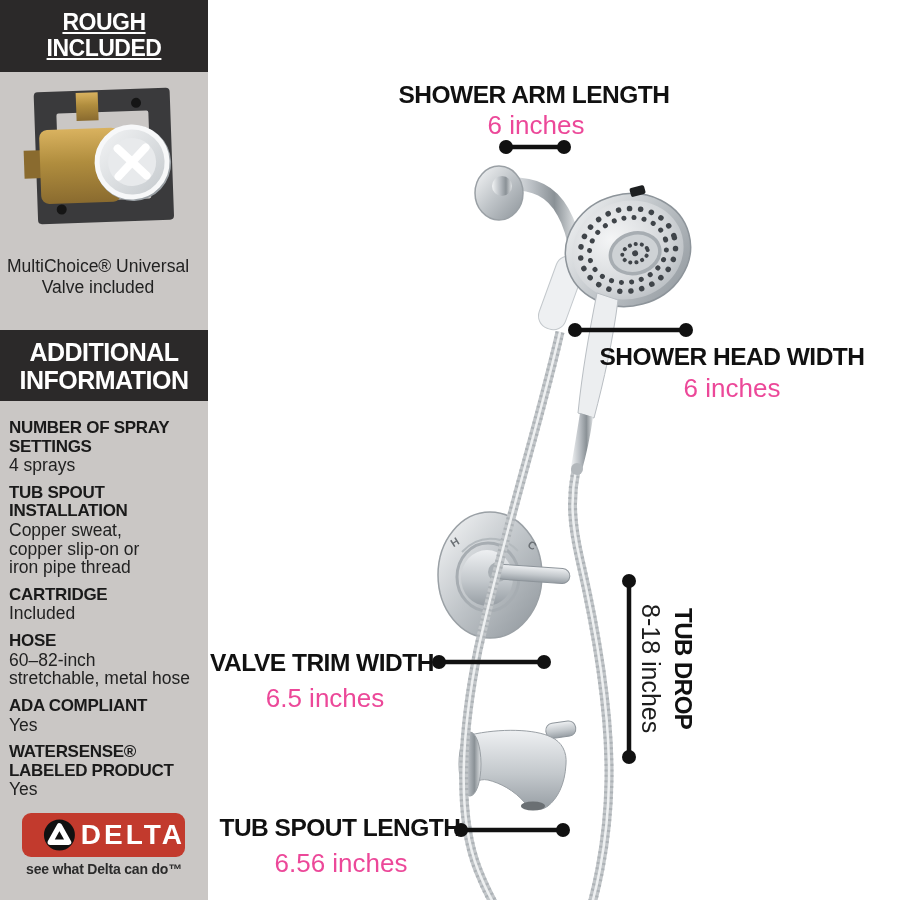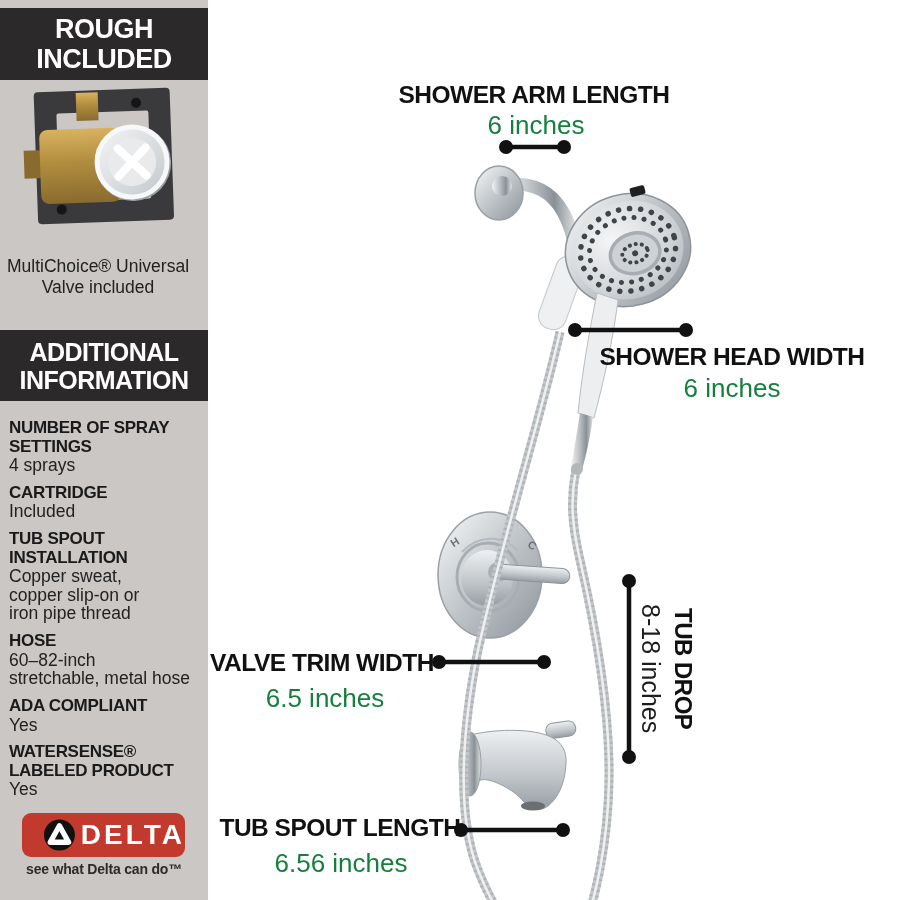--- a/index.html
+++ b/index.html
@@ -4,21 +4,21 @@
 <style>
   html,body{margin:0;padding:0;background:#fff;}
   #app{position:relative;width:900px;height:900px;background:#ffffff;overflow:hidden;
        font-family:"Liberation Sans","DejaVu Sans",sans-serif;color:#1a1a1a;}
 
   
   .sidebar{position:absolute;left:0;top:0;width:208px;height:900px;background:#cac7c5;}
   .blk-header{position:absolute;left:0;width:208px;background:#2b2929;color:#fff;
       display:flex;align-items:center;justify-content:center;text-align:center;
       font-weight:bold;line-height:1.12;letter-spacing:-0.5px;white-space:pre-line;}
-  .rough-hd{top:8px;height:72px;font-size:27px;}
+  .rough-hd{top:0;height:72px;font-size:23px;text-decoration:underline;}
   .addl-hd{top:330px;height:71px;font-size:25px;}
   .valve-img{position:absolute;left:20px;top:80px;}
   .caption{position:absolute;left:0;top:256px;width:196px;text-align:center;
       font-size:17.5px;line-height:1.2;color:#222;white-space:pre-line;}
   .specs{position:absolute;left:9px;top:419px;width:190px;text-align:left;}
   .spec{margin-bottom:9px;}
   .spec .lbl{font-weight:bold;font-size:17px;line-height:1.09;letter-spacing:-0.3px;white-space:pre-line;}
   .spec .val{font-size:17.5px;line-height:1.07;white-space:pre-line;color:#222;}
   .delta-logo{position:absolute;left:22px;top:813px;width:163px;height:44px;background:#c23a2d;
       border-radius:9px;display:flex;align-items:center;padding-left:20px;box-sizing:border-box;}
@@ -26,21 +26,21 @@
   .tagline{position:absolute;left:0;top:861px;width:208px;text-align:center;
       font-weight:bold;font-size:14px;letter-spacing:-0.2px;color:#2b2b2b;}
 
   
   .dim-header{position:absolute;left:207px;top:0;width:693px;height:72px;background:#0c0c0c;
       color:#fff;display:flex;align-items:center;justify-content:center;
       font-size:49px;font-weight:bold;letter-spacing:-1px;}
   .fixture{position:absolute;left:208px;top:72px;}
   .dim-label{position:absolute;transform:translateX(-50%);white-space:nowrap;text-align:center;}
   .dim-title{font-weight:bold;font-size:24.5px;letter-spacing:-0.5px;color:#111;text-align:right;}
-  .dim-value{font-size:26px;color:#15803d;}
+  .dim-value{font-size:26px;color:#ec4899;}
   .vert{position:absolute;writing-mode:vertical-rl;text-orientation:mixed;
       display:flex;align-items:center;justify-content:center;height:176px;top:581px;}
   .vert.val{left:634px;width:32px;font-size:25px;color:#1c1c1c;}
   .vert.lab{left:666px;width:34px;font-weight:bold;font-size:24px;letter-spacing:-0.5px;color:#111;}
 </style>
 </head>
 <body>
 
 <div id="app">
 
@@ -82,29 +82,29 @@
     <div class="blk-header addl-hd">ADDITIONAL
 INFORMATION</div>
 
     <div class="specs">
       <div class="spec">
         <div class="lbl">NUMBER OF SPRAY
 SETTINGS</div>
         <div class="val">4 sprays</div>
       </div>
       <div class="spec">
-        <div class="lbl">CARTRIDGE</div>
-        <div class="val">Included</div>
-      </div>
-      <div class="spec">
         <div class="lbl">TUB SPOUT
 INSTALLATION</div>
         <div class="val">Copper sweat,
 copper slip-on or
 iron pipe thread</div>
+      </div>
+      <div class="spec">
+        <div class="lbl">CARTRIDGE</div>
+        <div class="val">Included</div>
       </div>
       <div class="spec">
         <div class="lbl">HOSE</div>
         <div class="val">60–82-inch
 stretchable, metal hose</div>
       </div>
       <div class="spec">
         <div class="lbl">ADA COMPLIANT</div>
         <div class="val">Yes</div>
       </div>

